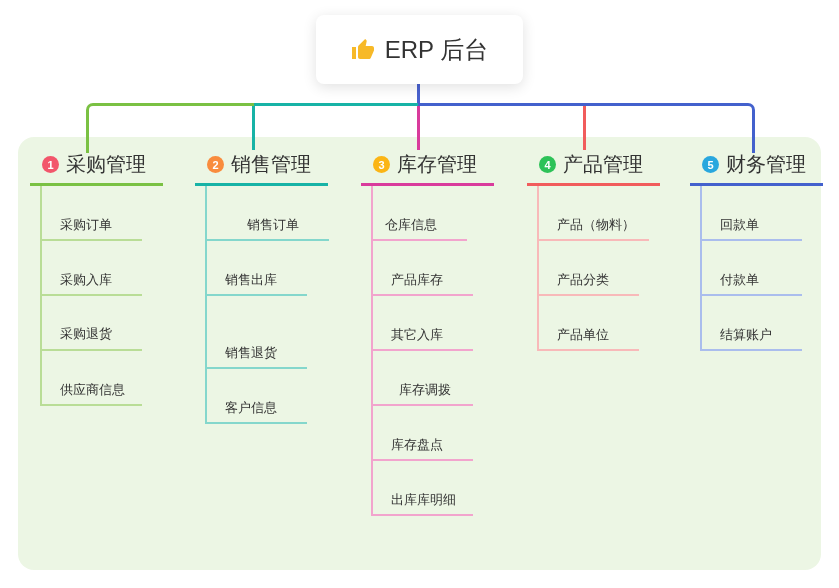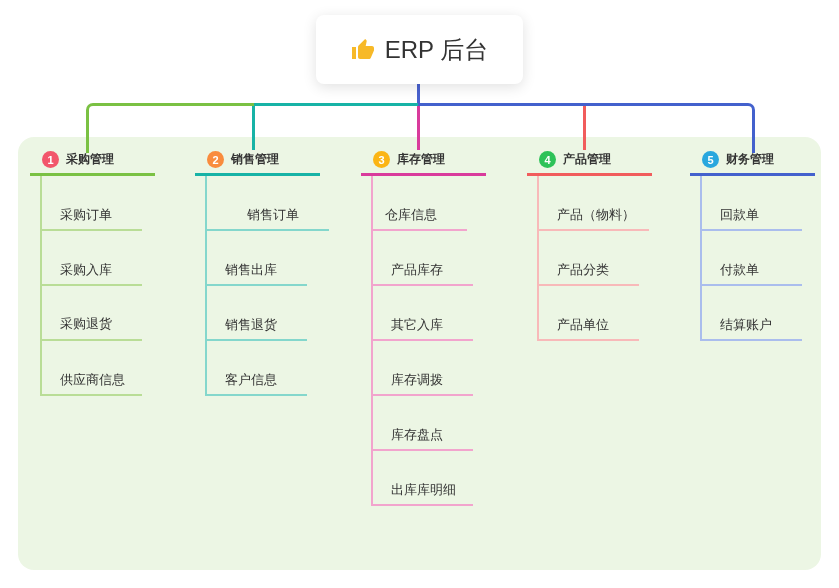--- a/index.html
+++ b/index.html
@@ -42,21 +42,21 @@
   .title-row{
     display:flex;align-items:center;gap:7px;
     padding:2px 17px 5px 12px;border-bottom:3px solid #999;
     width:fit-content;min-width:96px;cursor:default;
   }
   .badge{
     width:17px;height:17px;border-radius:50%;flex:0 0 auto;
     color:#ffffff;font-size:11px;font-weight:bold;
     display:flex;align-items:center;justify-content:center;
   }
-  .btitle{font-size:12px;font-weight:700;white-space:nowrap;}
+  .btitle{font-size:20px;font-weight:400;white-space:nowrap;}
   .children{
     margin-left:10px;border-left:2px solid #ccc;width:fit-content;
   }
   .child{
     padding:31px 14px 6px 18px;border-bottom:2px solid #ccc;
     font-size:13px;line-height:16px;white-space:nowrap;
     width:fit-content;min-width:68px;
   }
 </style>
 </head>
@@ -96,35 +96,35 @@
   </div>
 
   <div class="branch b2">
     <div class="title-row" style="border-bottom-color: rgb(23, 179, 166);">
       <span class="badge" style="background: rgb(249, 140, 61);">2</span>
       <span class="btitle">销售管理</span>
     </div>
     <div class="children" style="border-left-color: rgb(132, 215, 204);">
         <div class="child" style="border-bottom-color: rgb(132, 215, 204); padding-left: 40px;">销售订单</div>
         <div class="child" style="border-bottom-color: rgb(132, 215, 204);">销售出库</div>
-        <div class="child" style="border-bottom-color: rgb(132, 215, 204);">销售退货</div>
+        <div class="child" style="border-bottom-color: rgb(132, 215, 204); margin-top: 18px;">销售退货</div>
         <div class="child" style="border-bottom-color: rgb(132, 215, 204);">客户信息</div>
       </div>
   </div>
 
   <div class="branch b3">
     <div class="title-row" style="border-bottom-color: rgb(217, 59, 156);">
       <span class="badge" style="background: rgb(251, 181, 21);">3</span>
       <span class="btitle">库存管理</span>
     </div>
     <div class="children" style="border-left-color: rgb(242, 164, 205);">
         <div class="child" style="border-bottom-color: rgb(242, 164, 205); padding-left: 12px;">仓库信息</div>
         <div class="child" style="border-bottom-color: rgb(242, 164, 205);">产品库存</div>
         <div class="child" style="border-bottom-color: rgb(242, 164, 205);">其它入库</div>
-        <div class="child" style="border-bottom-color: rgb(242, 164, 205);">库存调拨</div>
+        <div class="child" style="border-bottom-color: rgb(242, 164, 205); text-align: center;">库存调拨</div>
         <div class="child" style="border-bottom-color: rgb(242, 164, 205);">库存盘点</div>
         <div class="child" style="border-bottom-color: rgb(242, 164, 205);">出库库明细</div>
       </div>
   </div>
 
   <div class="branch b4">
     <div class="title-row" style="border-bottom-color: rgb(241, 92, 92);">
       <span class="badge" style="background: rgb(45, 194, 88);">4</span>
       <span class="btitle">产品管理</span>
     </div>

